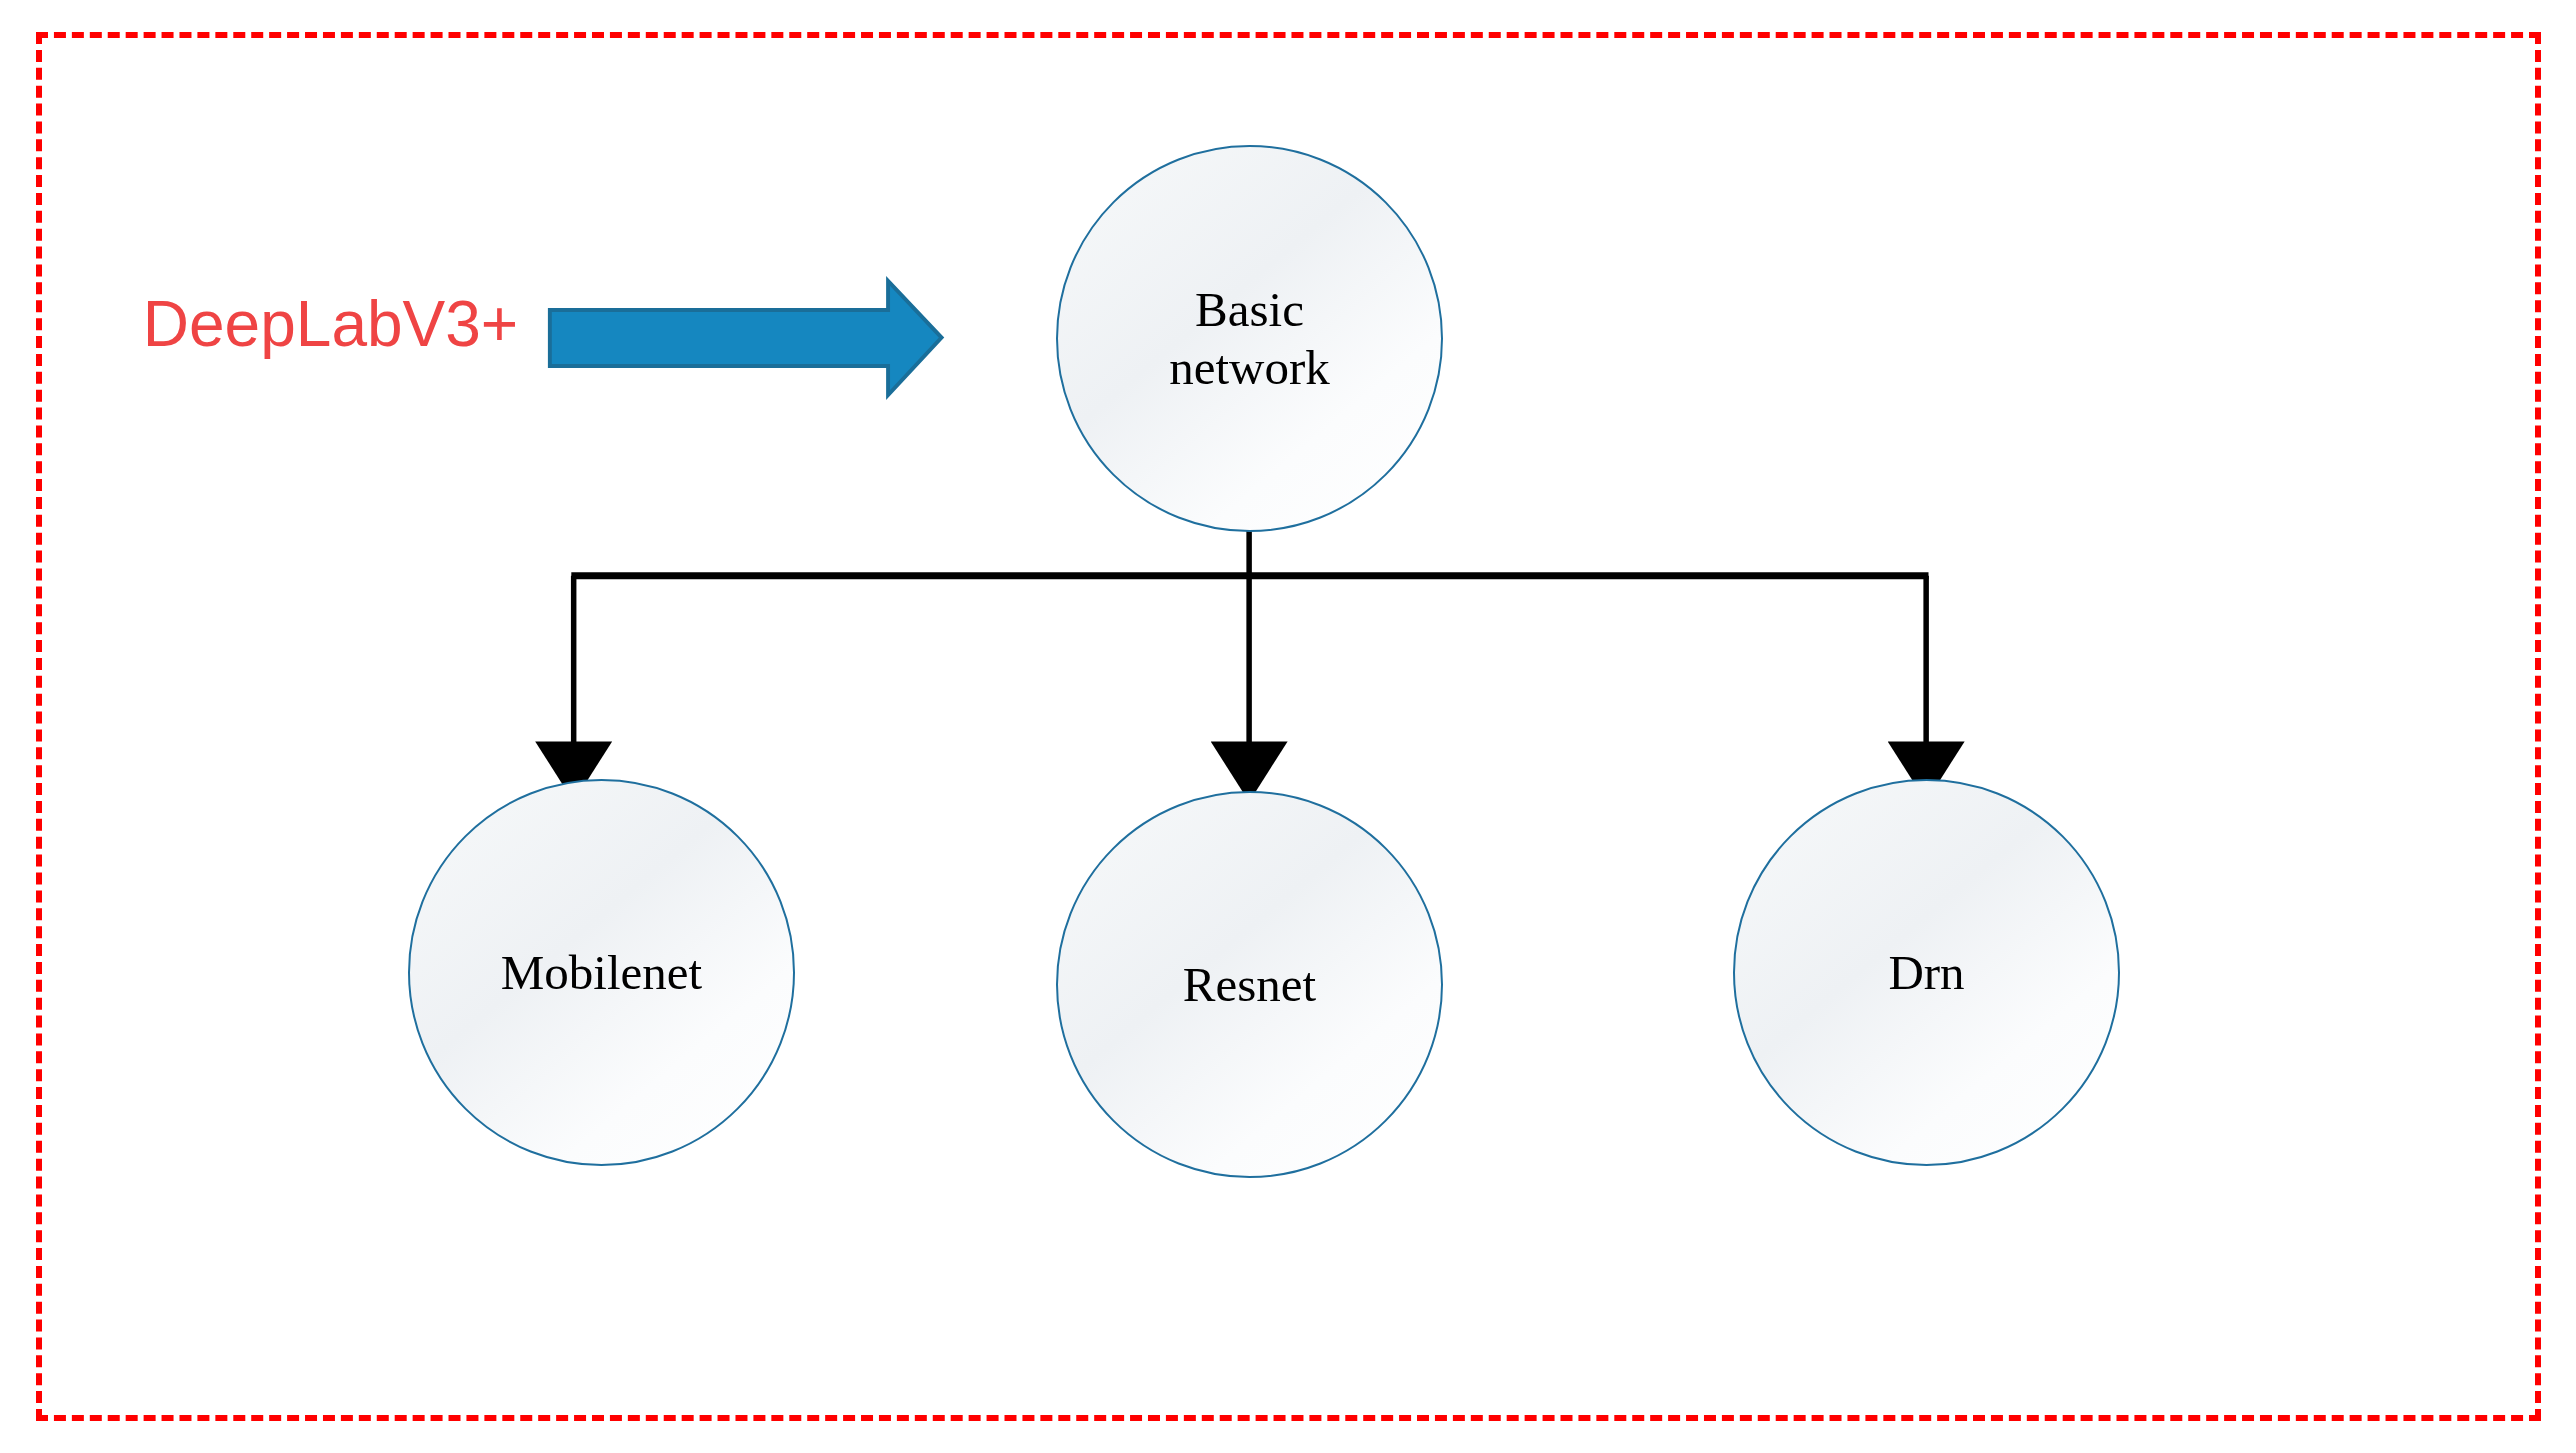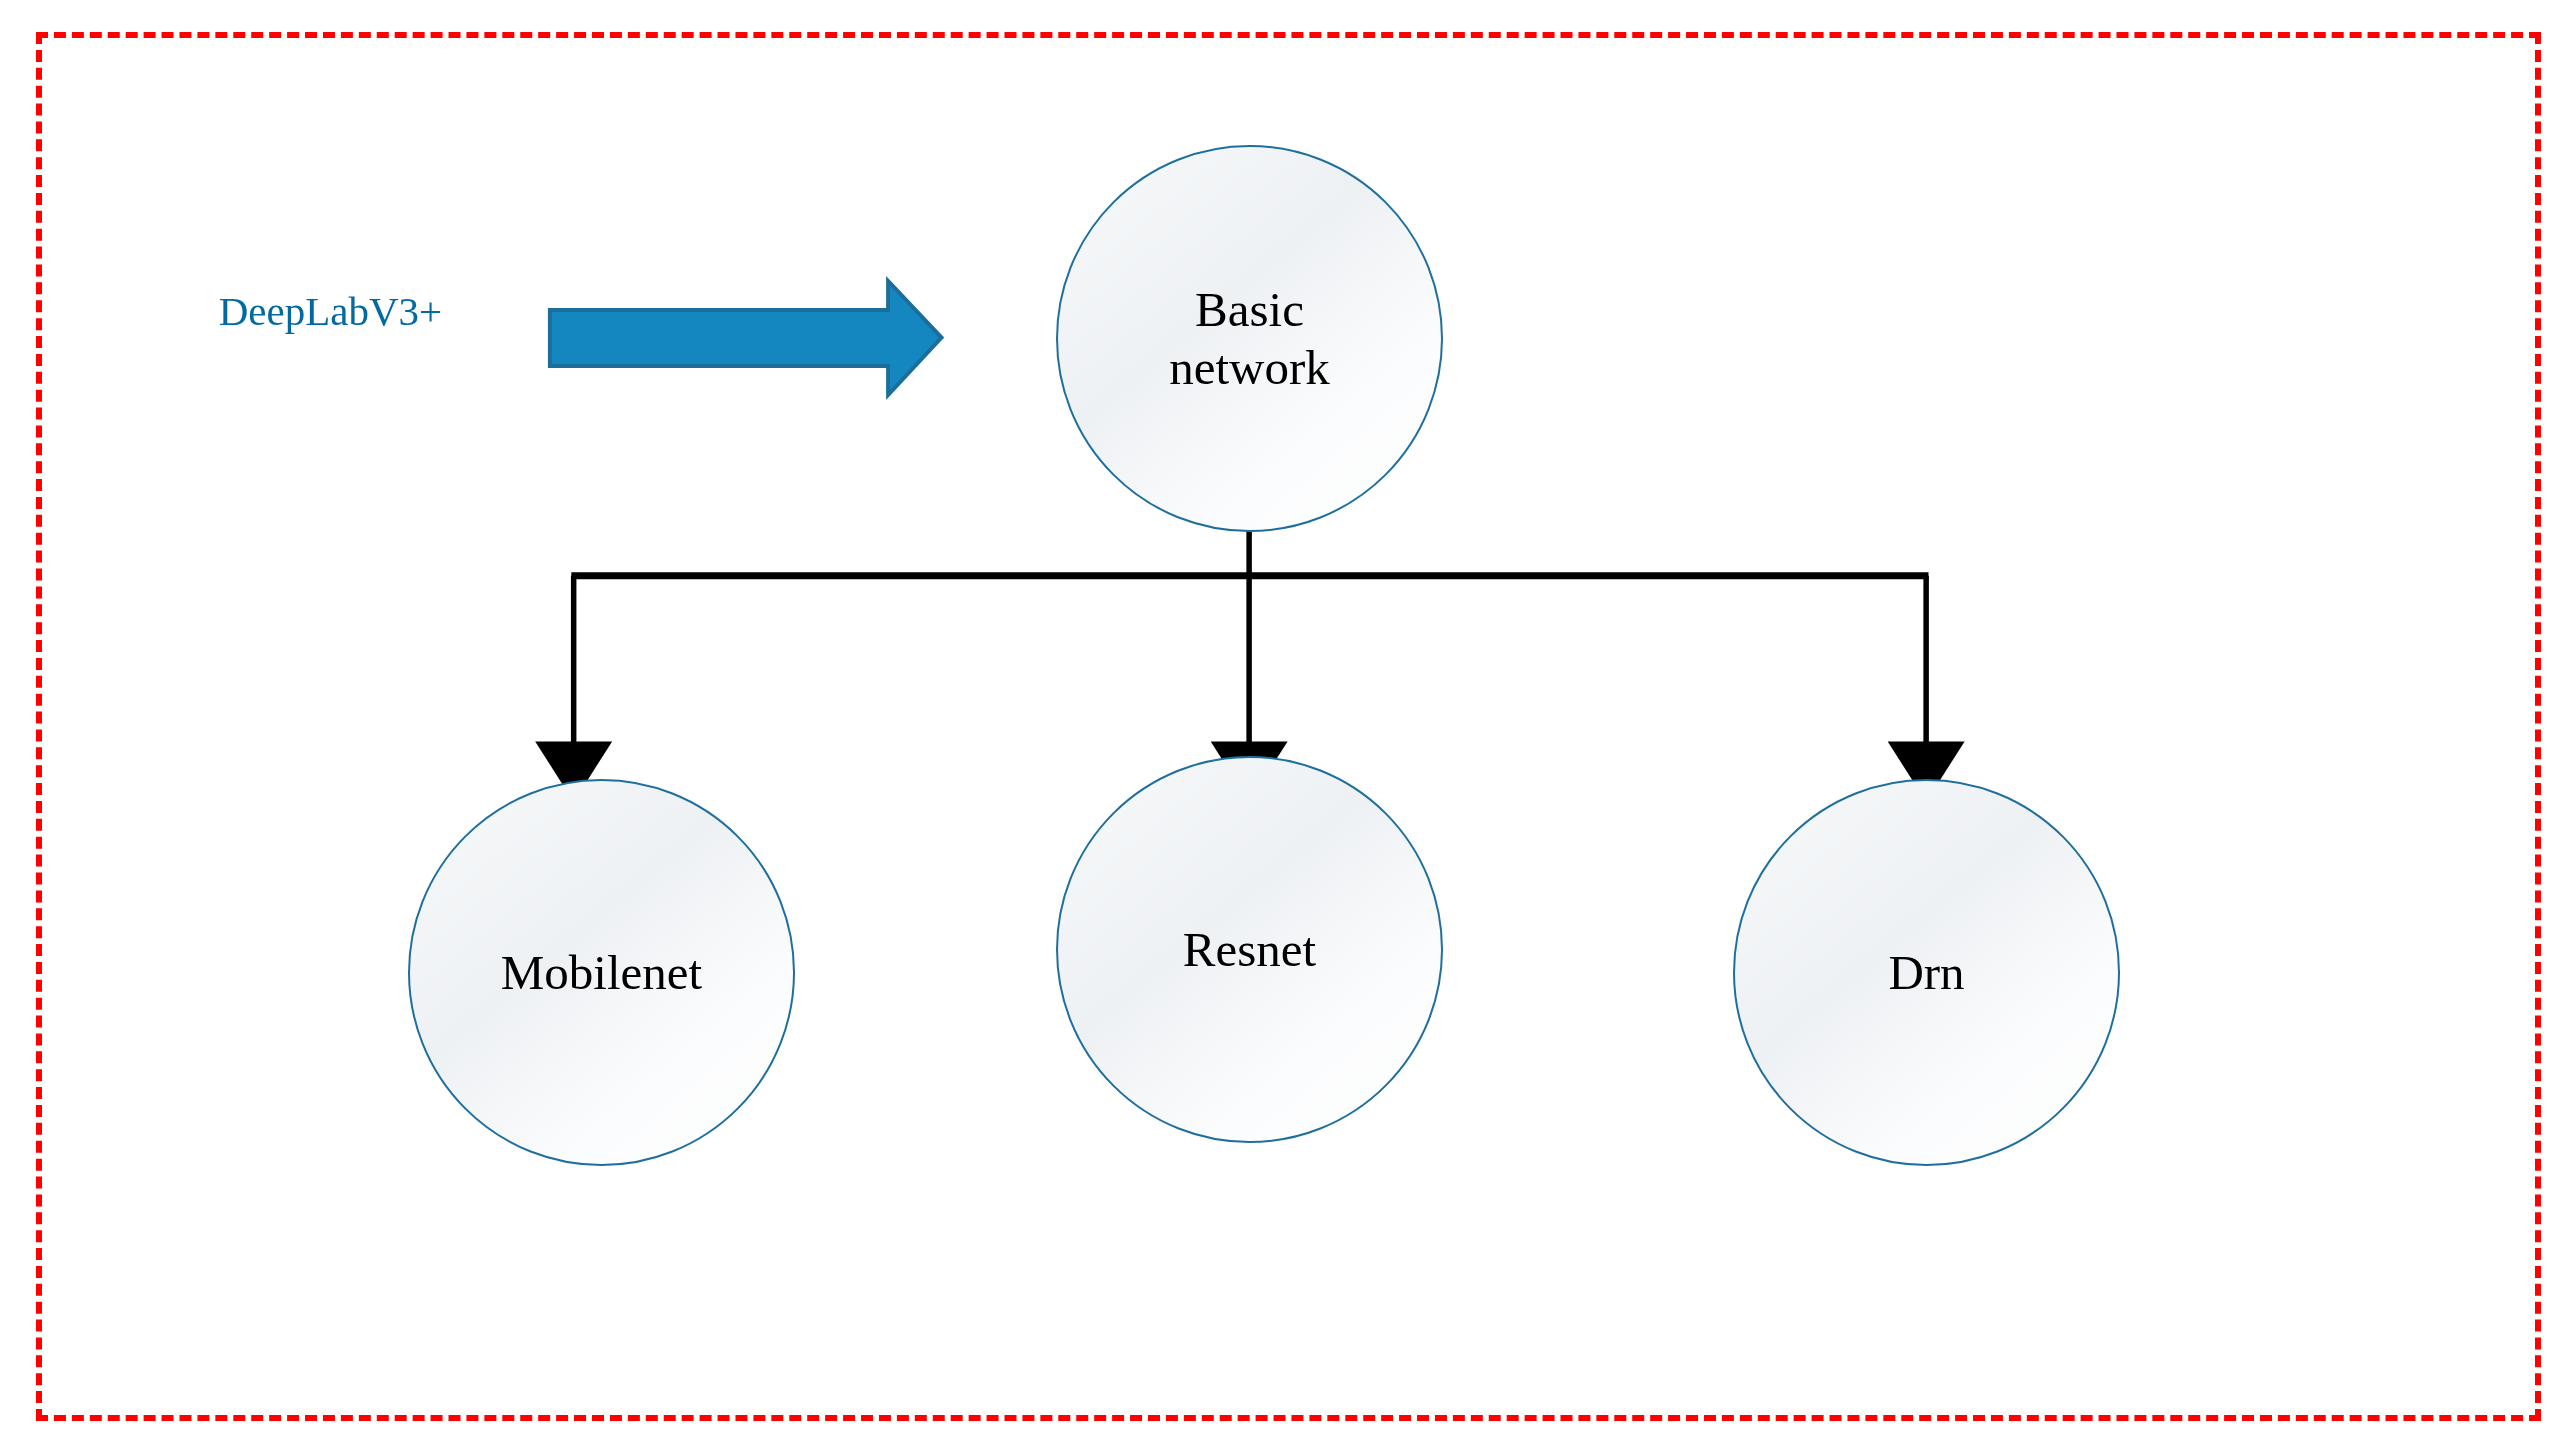--- a/index.html
+++ b/index.html
@@ -31,25 +31,25 @@
     pointer-events: none;
   }
 
   
   .source-label {
     position: absolute;
     left: 126px;
     top: 289px;
     width: 409px;
     text-align: center;
-    font-size: 41px;
+    font-size: 64px;
     line-height: 1.1;
-    color: #0369a1;
+    color: #ef4444;
     white-space: nowrap;
-    font-family: Liberation Serif, serif;
+    font-family: Liberation Sans, sans-serif;
   }
 
   
   .block-arrow {
     position: absolute;
     left: 542px;
     top: 273px;
     width: 409px;
     height: 130px;
   }
@@ -82,21 +82,21 @@
     line-height: 1.18;
     color: #000000;
     text-align: center;
     font-family: "Liberation Serif", "DejaVu Serif", serif;
     padding: 0 23.6px;
     white-space: pre-line;
   }
 
   #node-basic    { left: 1056px; top: 145px; }
   #node-mobilenet{ left:  408px; top: 779px; }
-  #node-resnet   { left: 1056px; top: 756px; }
+  #node-resnet   { left: 1056px; top: 791px; }
   #node-drn      { left: 1733px; top: 779px; }
 </style>
 </head>
 <body>
 
 <div id="stage">
 
   <div class="dashed-frame"></div>
 
   <div class="source-label">DeepLabV3+</div>

